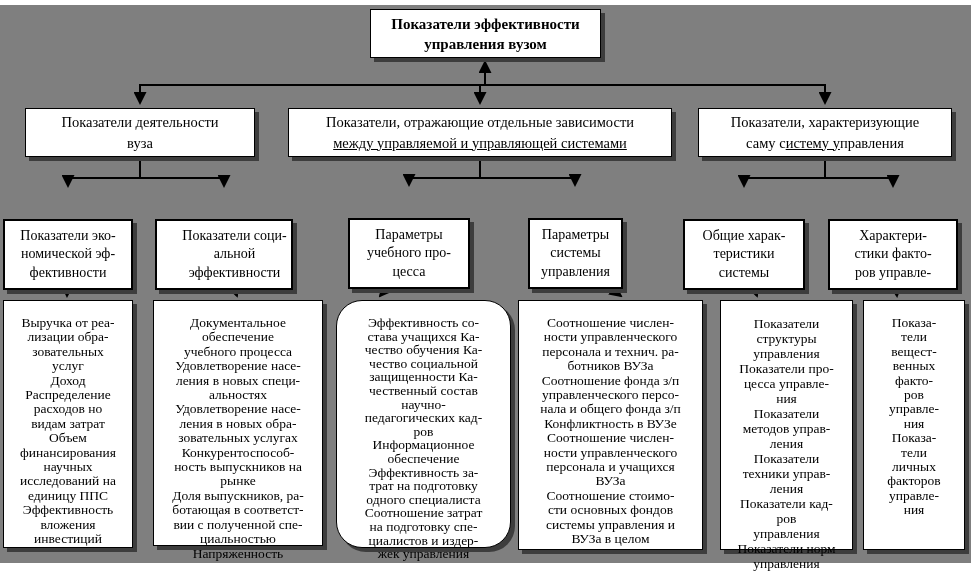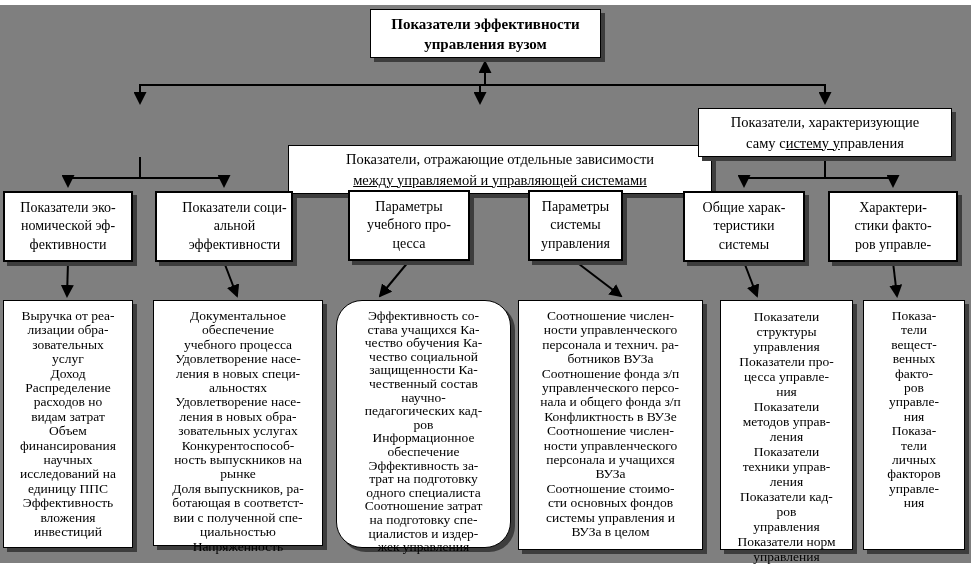--- a/index.html
+++ b/index.html
@@ -13,30 +13,30 @@
   .box{
     position:absolute;box-sizing:border-box;background:#ffffff;
     border:1.5px solid #000;box-shadow:4px 4px 0 0 #3d3d3d;
     display:flex;flex-direction:column;justify-content:center;align-items:center;
     text-align:center;z-index:2;
   }
   .lines{white-space:pre-line;width:100%;}
   .root-box{left:370px;top:9px;width:231px;height:49px;font-weight:bold;font-size:15px;line-height:20px;}
   .l2{font-size:14.5px;line-height:21px;}
   .l2-left{left:25px;top:108px;width:230px;height:49px;}
-  .l2-mid{left:288px;top:108px;width:424px;height:49px;margin-top:37px;}
+  .l2-mid{left:288px;top:108px;width:384px;height:49px;}
   .l2-right{left:698px;top:108px;width:254px;height:49px;}
-  .l3{font-size:14px;line-height:18.5px;border-width:2px;}
+  .l3{font-size:14px;line-height:18.5px;border-width:2px;margin-top:28px;}
   .l3-1{left:3px;top:191px;width:130px;height:71px;}
   .l3-2{left:155px;top:191px;width:138px;height:71px;padding-left:21px;}
   .l3-3{left:348px;top:190px;width:122px;height:71px;}
   .l3-4{left:528px;top:190px;width:95px;height:71px;}
   .l3-5{left:683px;top:191px;width:122px;height:71px;}
   .l3-6{left:828px;top:191px;width:130px;height:71px;}
-  .l4{font-size:13.5px;line-height:14.4px;justify-content:flex-start;padding-top:8px;align-items:center;}
+  .l4{font-size:13.5px;line-height:14.4px;justify-content:flex-start;padding-top:15px;align-items:center;}
   .l4-1{left:3px;top:300px;width:130px;height:248px;}
   .l4-2{left:153px;top:300px;width:170px;height:246px;}
   .l4-3{left:336px;top:300px;width:175px;height:248px;line-height:13.6px;border-radius:26px;}
   .l4-4{left:518px;top:300px;width:185px;height:250px;}
   .l4-5{left:720px;top:300px;width:133px;height:250px;line-height:15px;}
   .l4-6{left:863px;top:300px;width:102px;height:250px;}
   .u{text-decoration:underline;}
 </style>
 </head>
 <body>
@@ -80,20 +80,24 @@
       <line x1="744" y1="262" x2="757" y2="296" marker-end="url(#arr)"></line>
       <line x1="893" y1="262" x2="897" y2="296" marker-end="url(#arr)"></line>
     </g>
   </svg>
 
   <div class="box root-box">
     <div class="lines">Показатели эффективности
 управления вузом</div>
   </div>
 
+  <div class="box l2 l2-left">
+    <div class="lines">Показатели деятельности
+вуза</div>
+  </div>
   <div class="box l2 l2-mid">
     <div>Показатели, отражающие отдельные зависимости</div>
     <div class="u">между управляемой и управляющей системами</div>
   </div>
   <div class="box l2 l2-right">
     <div>Показатели, характеризующие</div>
     <div><span>саму с</span><span class="u">истему у</span><span>правления</span></div>
   </div>
 
   <div class="box l3 l3-1">

